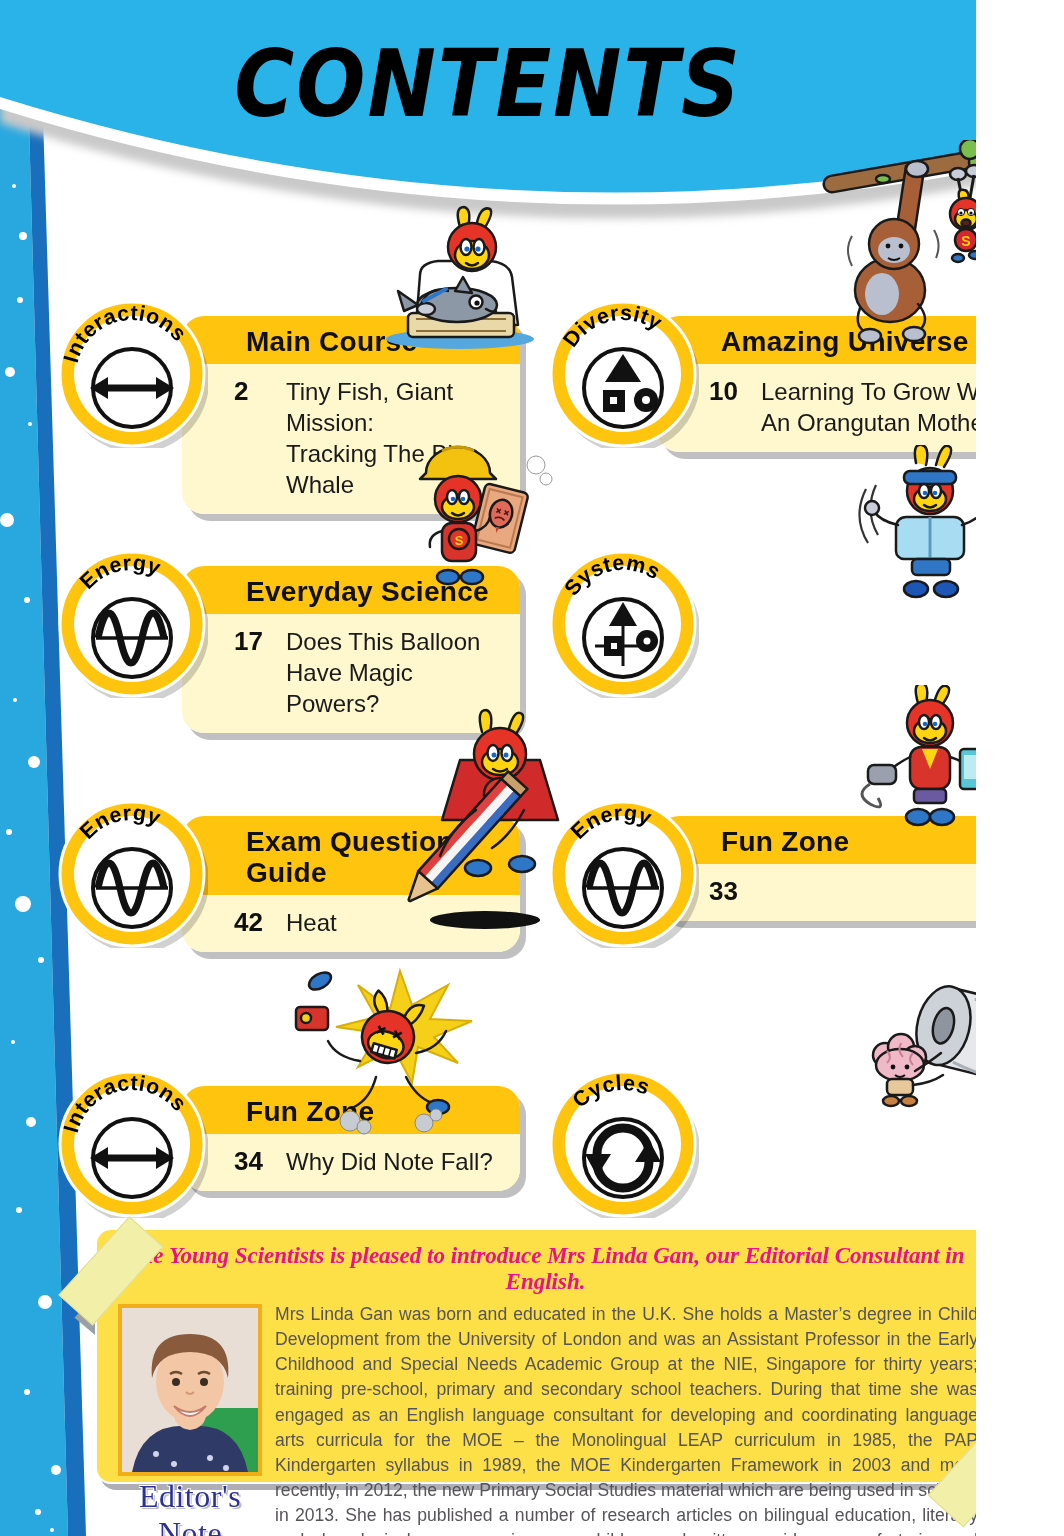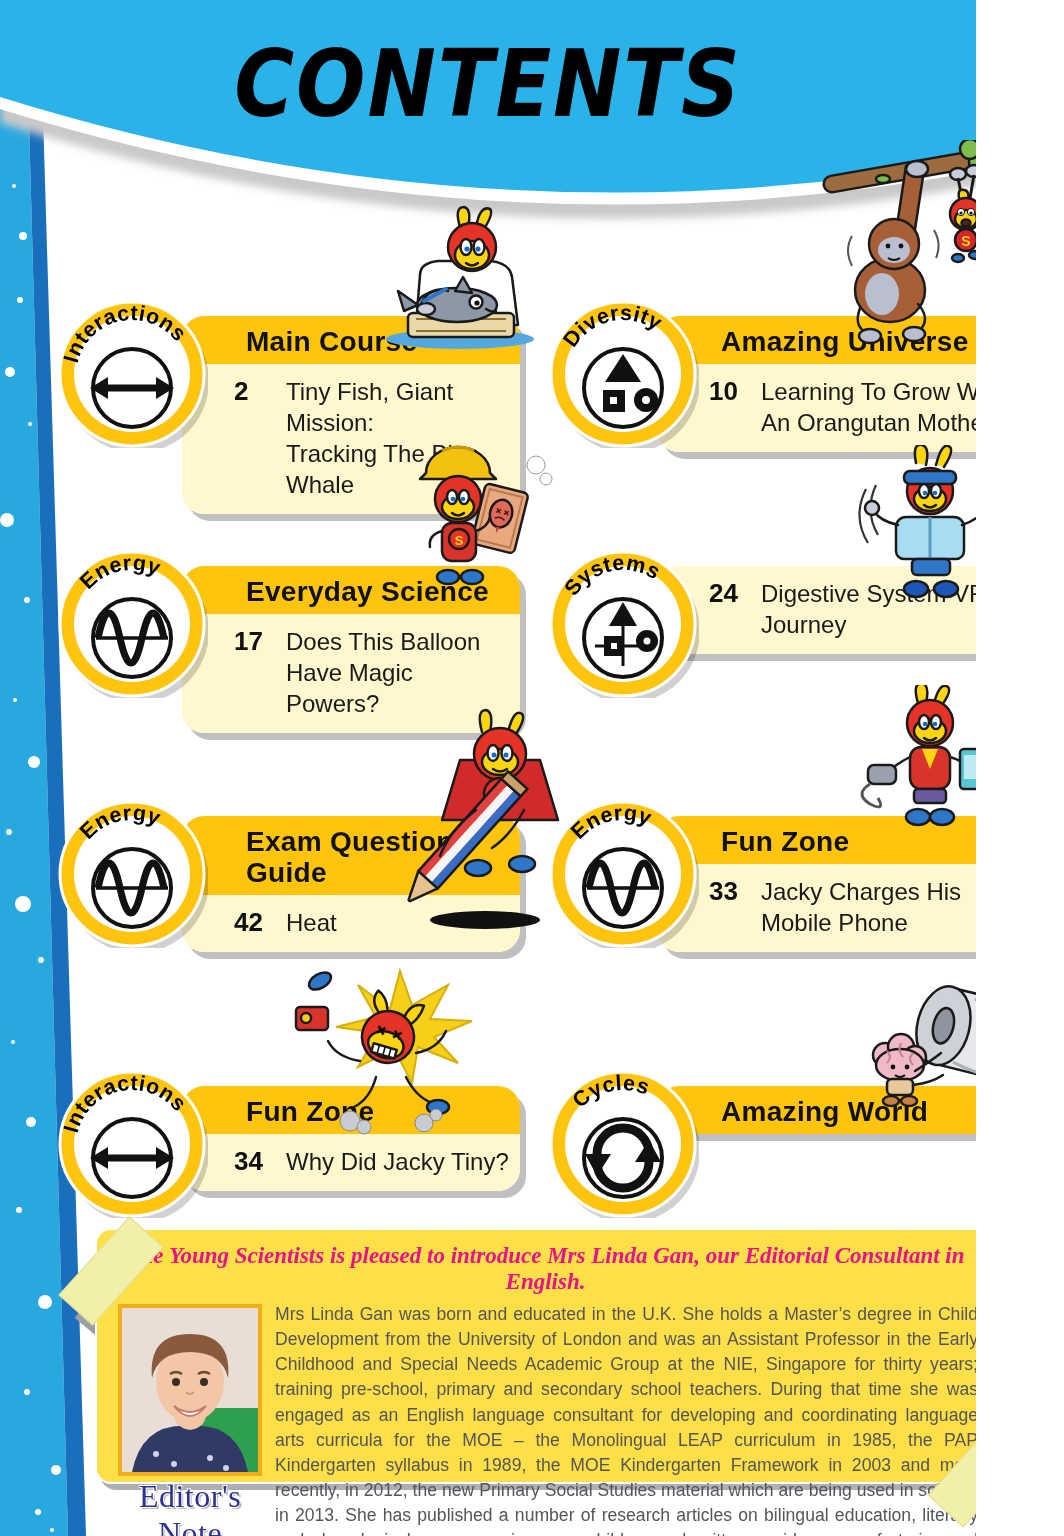--- a/index.html
+++ b/index.html
@@ -181,25 +181,20 @@
       <circle cx="76" cy="92" r="39" fill="#fff" stroke="#111" stroke-width="4"></circle>
       <g fill="none" stroke="#111">
         <path d="M40,92 H112" stroke-width="3.5"></path>
         <path d="M42,92 q11,-50 22,0 q11,50 22,0 q11,-50 22,0" stroke-width="7"></path>
       </g>
     </svg>
   </div>
 
   <div class="entry col1 row1">
     <div class="banner">
-      <div class="banner-body">
-        <div class="page-num">24</div>
-        <div class="article-title">Digestive System VR
-Journey</div>
-      </div>
     </div>
     <svg class="badge" width="152" height="152">
       <circle cx="81" cy="85" r="72" fill="rgba(0,0,0,.18)"></circle>
       <circle cx="76" cy="78" r="72" fill="#FFC40D" stroke="#fff" stroke-width="3"></circle>
       <circle cx="76" cy="78" r="58" fill="#fff"></circle>
       <text class="arc-label" transform="rotate(-12 76 80)">
         <textPath href="#badge-arc" startOffset="50%" text-anchor="middle">Systems</textPath>
       </text>
       <circle cx="76" cy="92" r="39" fill="#fff" stroke="#111" stroke-width="4"></circle>
       <g fill="#111" stroke="none">
@@ -240,22 +235,20 @@
     </svg>
   </div>
 
   <div class="entry col1 row2">
     <div class="banner">
       <div class="banner-head">
           <div class="section-title">Fun Zone</div>
         </div>
       <div class="banner-body">
         <div class="page-num">33</div>
-        <div class="article-title">Jacky Charges His
-Mobile Phone</div>
       </div>
     </div>
     <svg class="badge" width="152" height="152">
       <circle cx="81" cy="85" r="72" fill="rgba(0,0,0,.18)"></circle>
       <circle cx="76" cy="78" r="72" fill="#FFC40D" stroke="#fff" stroke-width="3"></circle>
       <circle cx="76" cy="78" r="58" fill="#fff"></circle>
       <text class="arc-label" transform="rotate(-12 76 80)">
         <textPath href="#badge-arc" startOffset="50%" text-anchor="middle">Energy</textPath>
       </text>
       <circle cx="76" cy="92" r="39" fill="#fff" stroke="#111" stroke-width="4"></circle>
@@ -266,44 +259,41 @@
     </svg>
   </div>
 
   <div class="entry col0 row3">
     <div class="banner">
       <div class="banner-head">
           <div class="section-title">Fun Zone</div>
         </div>
       <div class="banner-body">
         <div class="page-num">34</div>
-        <div class="article-title">Why Did Jacky Tiny?</div>
+        <div class="article-title">Why Did Note Fall?</div>
       </div>
     </div>
     <svg class="badge" width="152" height="152">
       <circle cx="81" cy="85" r="72" fill="rgba(0,0,0,.18)"></circle>
       <circle cx="76" cy="78" r="72" fill="#FFC40D" stroke="#fff" stroke-width="3"></circle>
       <circle cx="76" cy="78" r="58" fill="#fff"></circle>
       <text class="arc-label" transform="rotate(-12 76 80)">
         <textPath href="#badge-arc" startOffset="50%" text-anchor="middle">Interactions</textPath>
       </text>
       <circle cx="76" cy="92" r="39" fill="#fff" stroke="#111" stroke-width="4"></circle>
       <g fill="#111">
         <path d="M48,92 H104" stroke="#111" stroke-width="7"></path>
         <polygon points="34,92 52,81 52,103"></polygon>
           <polygon points="118,92 100,81 100,103"></polygon>
       </g>
     </svg>
   </div>
 
   <div class="entry col1 row3">
     <div class="banner">
-      <div class="banner-head">
-          <div class="section-title">Amazing World</div>
-        </div>
     </div>
     <svg class="badge" width="152" height="152">
       <circle cx="81" cy="85" r="72" fill="rgba(0,0,0,.18)"></circle>
       <circle cx="76" cy="78" r="72" fill="#FFC40D" stroke="#fff" stroke-width="3"></circle>
       <circle cx="76" cy="78" r="58" fill="#fff"></circle>
       <text class="arc-label" transform="rotate(-12 76 80)">
         <textPath href="#badge-arc" startOffset="50%" text-anchor="middle">Cycles</textPath>
       </text>
       <circle cx="76" cy="92" r="39" fill="#fff" stroke="#111" stroke-width="4"></circle>
       <g>

